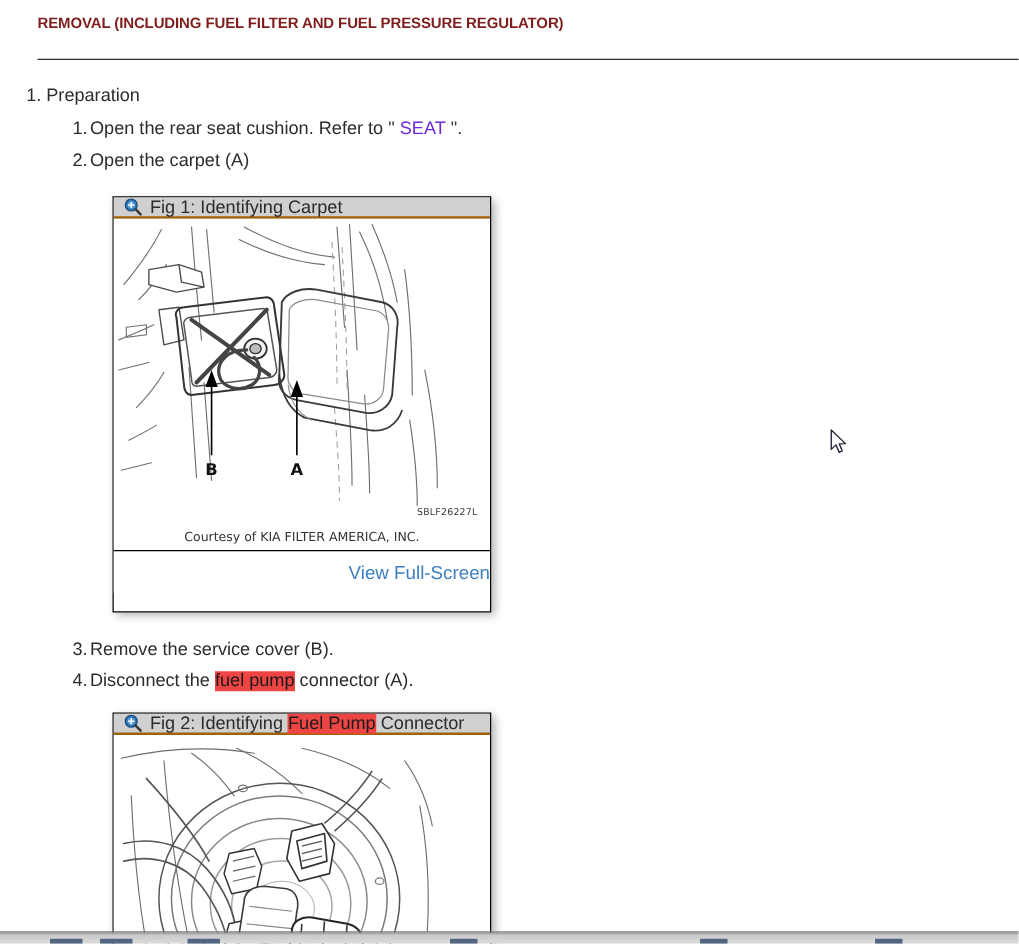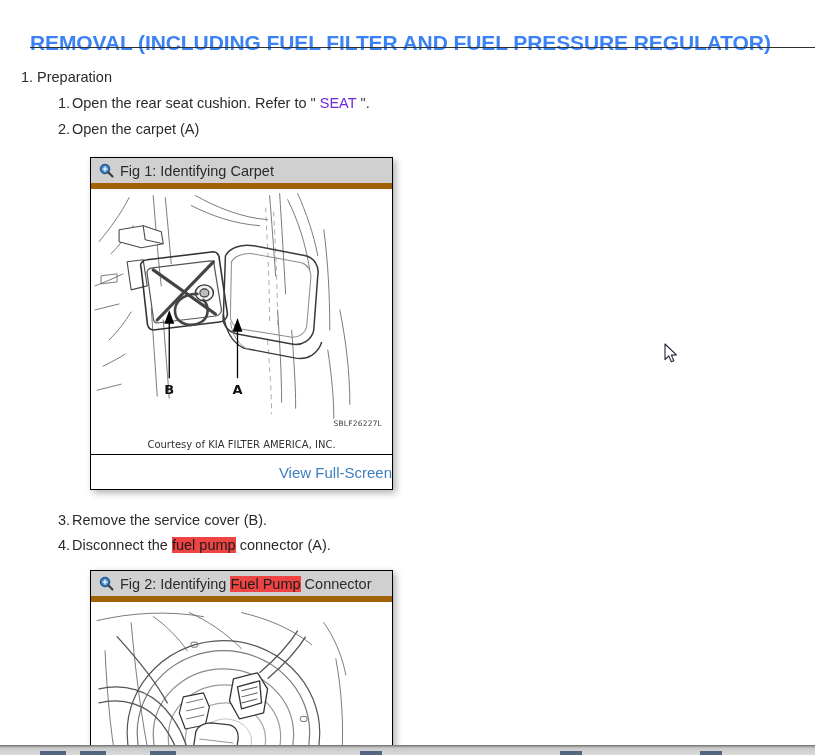--- a/index.html
+++ b/index.html
@@ -15,25 +15,25 @@
     position: relative;
     font-family: "Liberation Sans", sans-serif;
     color: #1b1b1b;
     -webkit-font-smoothing: antialiased;
   }
 
   
   .page-heading {
     position: absolute;
     left: 30px;
-    top: 31px;
-    font-size: 21px;
+    top: 11px;
+    font-size: 12px;
     font-weight: bold;
     letter-spacing: -0.1px;
-    color: #3b82f6;
+    color: #7f1d1d;
     white-space: nowrap;
   }
   .heading-rule {
     position: absolute;
     left: 30px;
     top: 47px;
     width: 785px;
     height: 0;
     border-top: 1.5px solid #2f2f2f;
   }
@@ -86,22 +86,22 @@
   
   .figbox {
     position: absolute;
     border: 1.5px solid #000000;
     background: #ffffff;
     box-shadow: 3px 3px 7px rgba(0,0,0,0.30);
     box-sizing: border-box;
   }
   .fig-header {
     background: #d0d0d0;
-    border-bottom: 6px solid #a16207;
-    height: 31px;
+    border-bottom: 2px solid #a16207;
+    height: 17px;
     display: flex;
     align-items: center;
     padding-left: 8px;
     box-sizing: border-box;
   }
   .fig-title {
     font-size: 14.5px;
     color: #2b2b2b;
     white-space: nowrap;
     margin-left: 6px;

